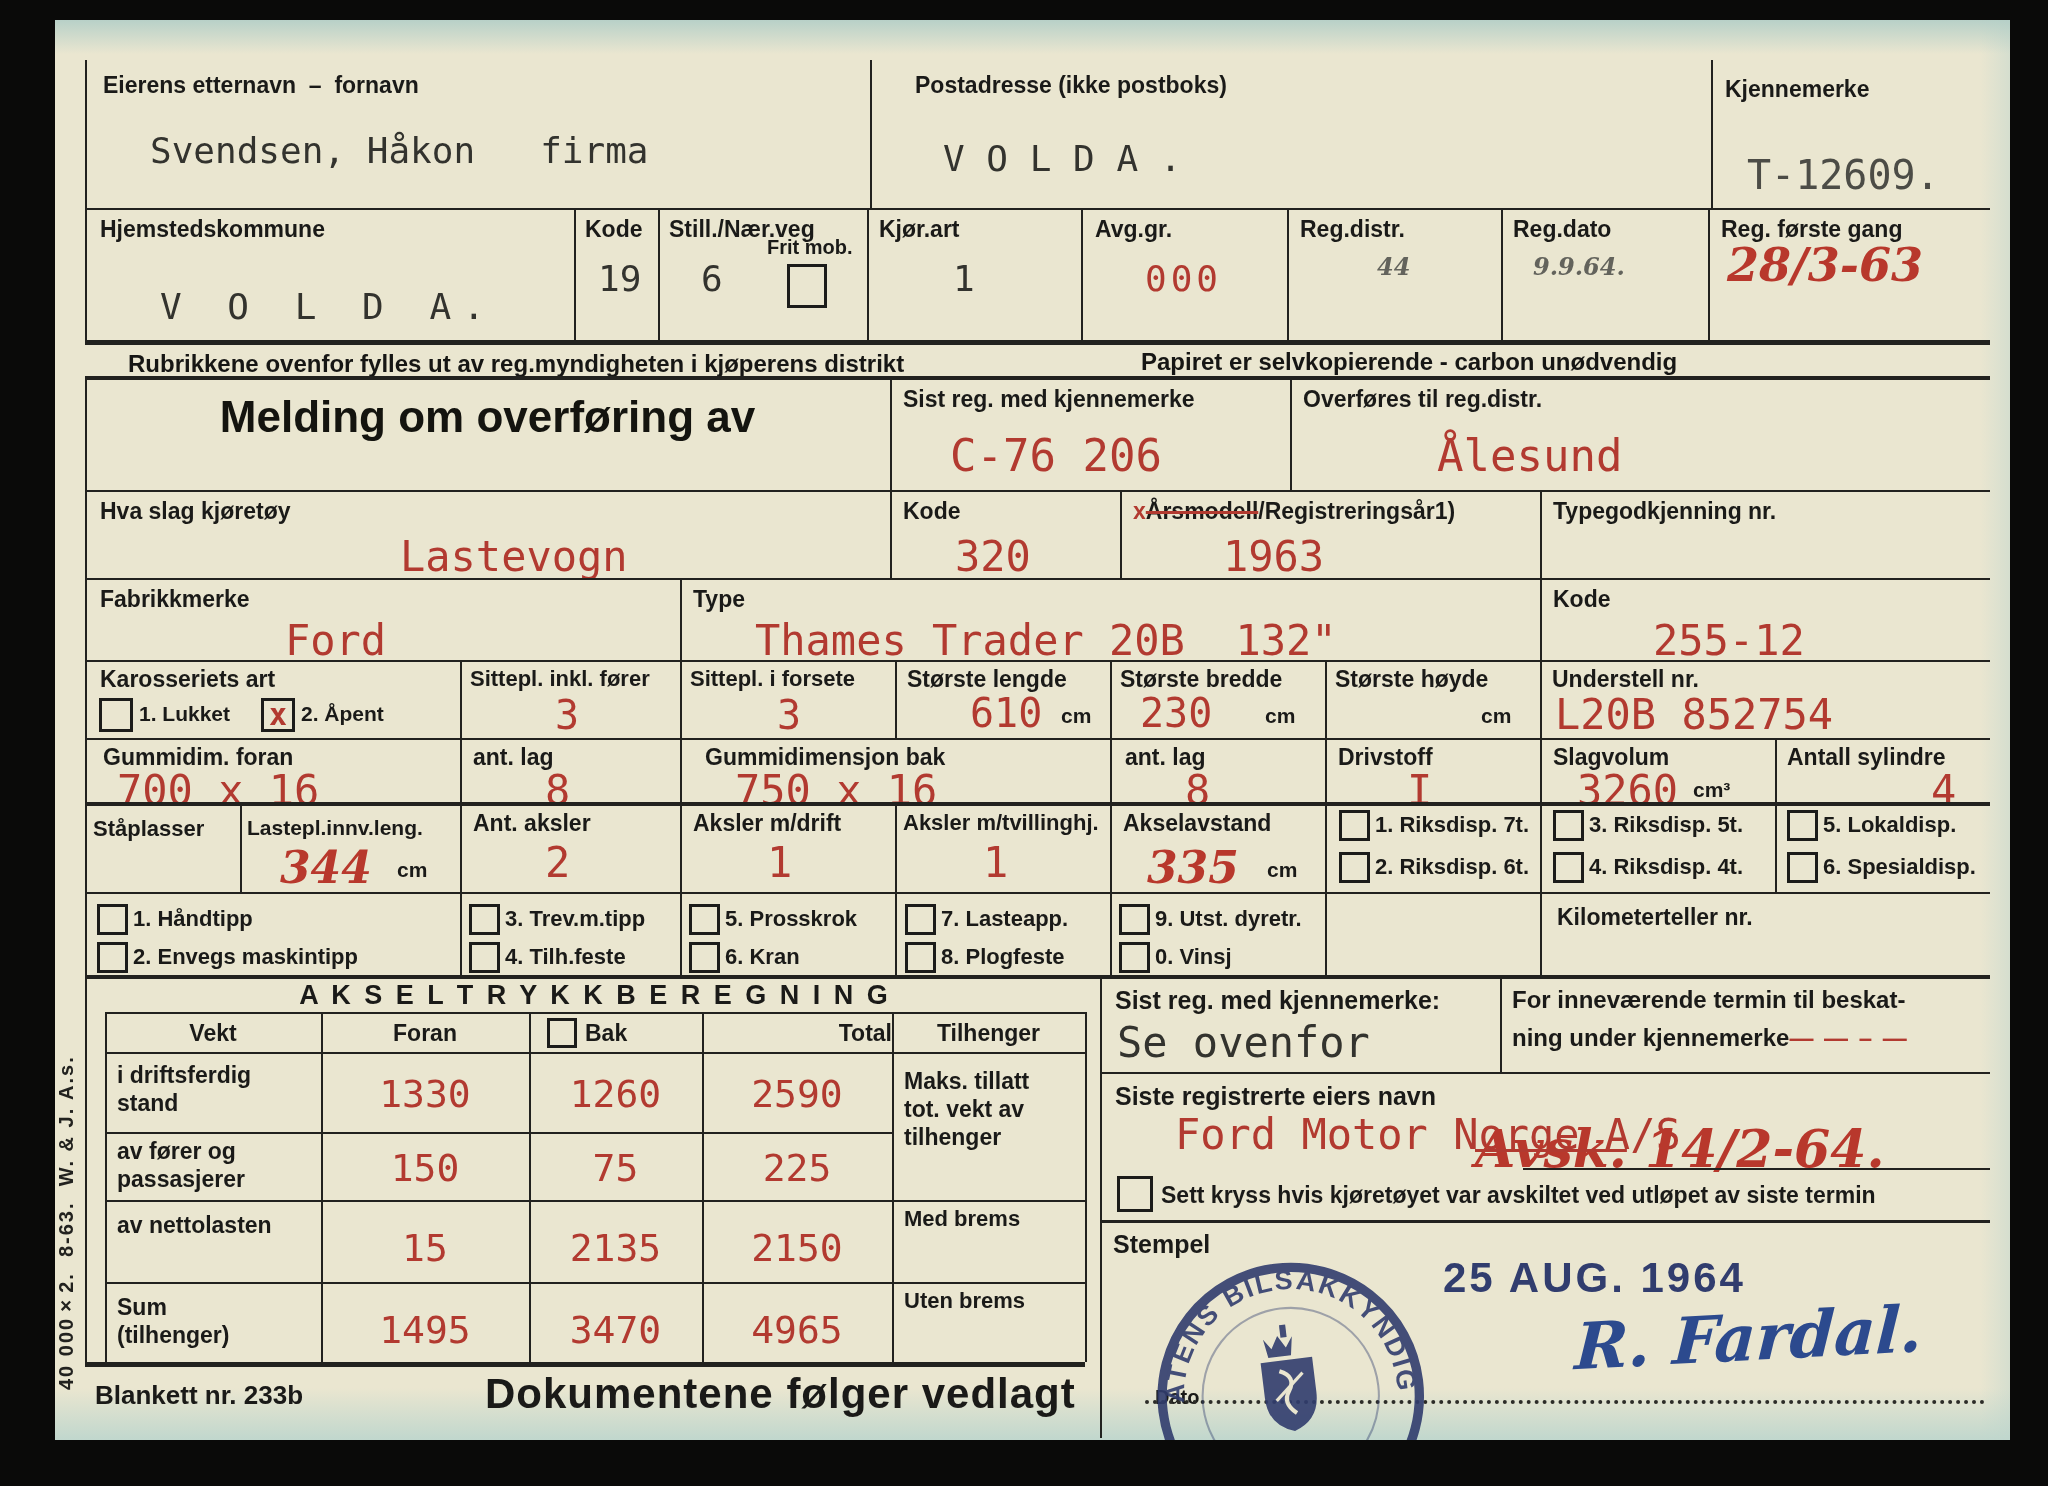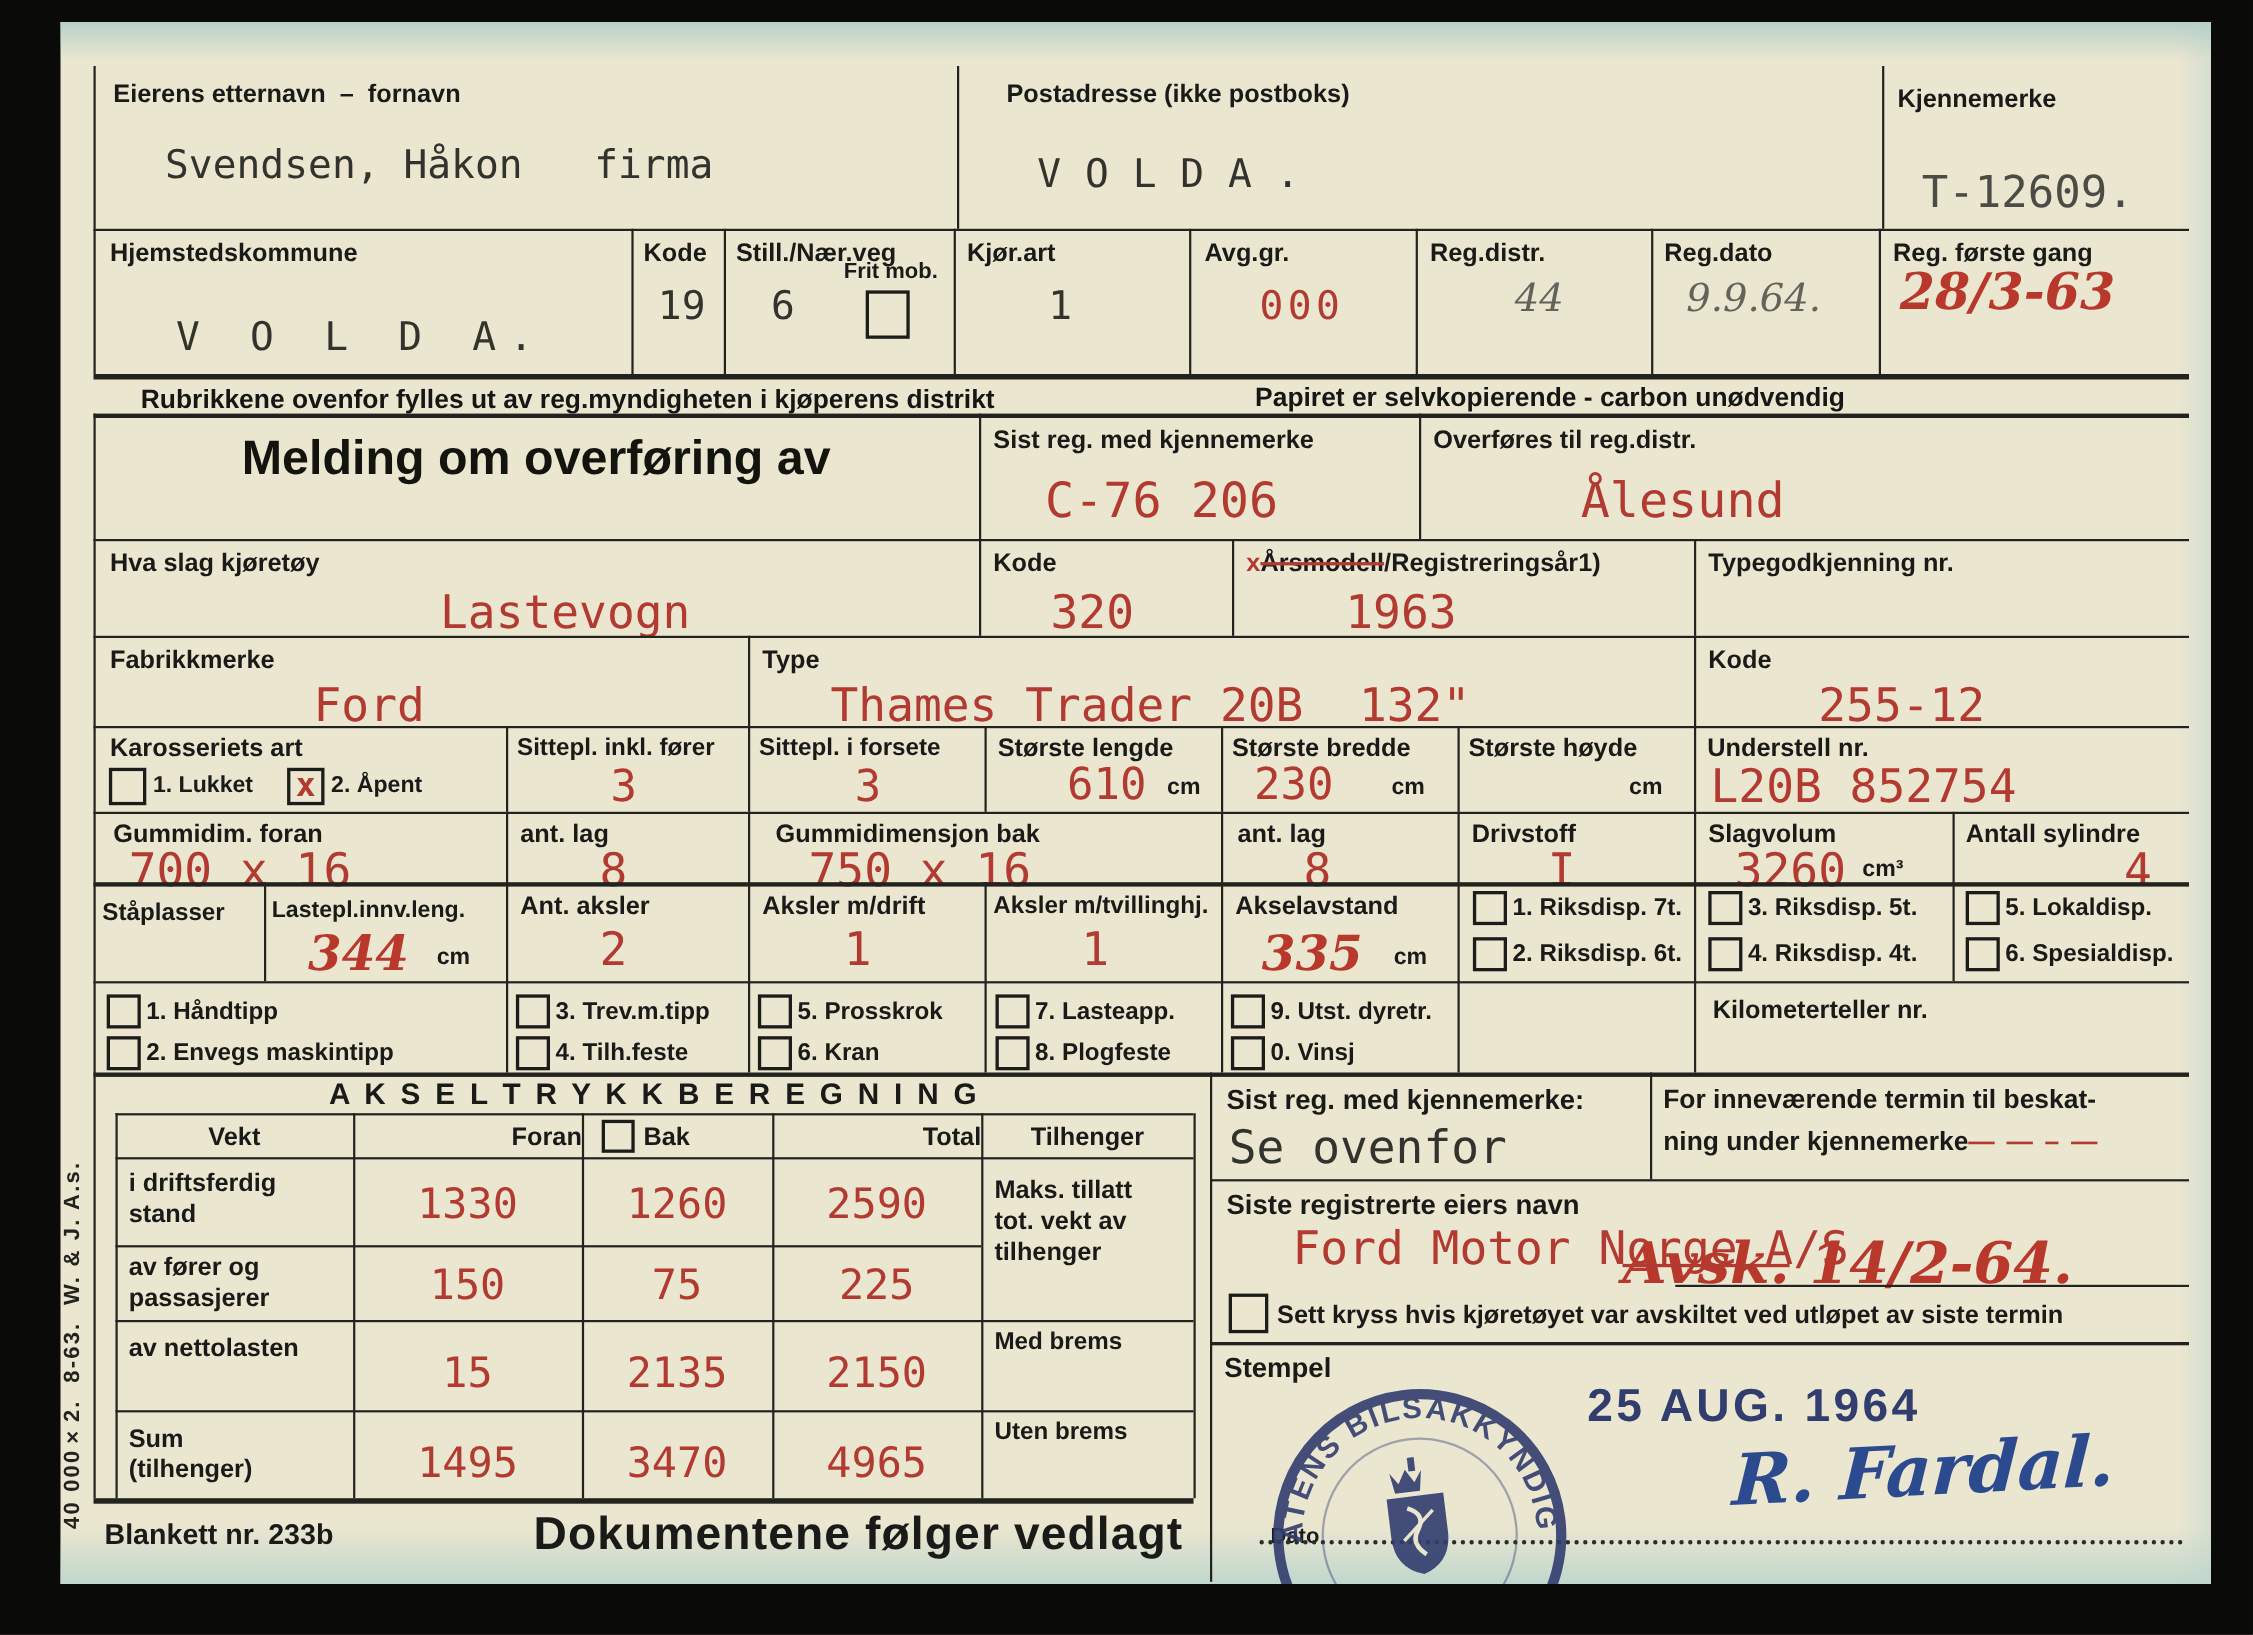--- a/index.html
+++ b/index.html
@@ -14,21 +14,21 @@
   .lbl{position:absolute;font-weight:bold;font-size:23px;color:#1a1a18;white-space:pre;}
   .lbl-sm{position:absolute;font-weight:bold;font-size:21px;color:#1a1a18;white-space:pre;}
   .note{position:absolute;font-weight:bold;font-size:24px;color:#161614;white-space:pre;margin-left:38px;}
   .typed{position:absolute;font-family:"DejaVu Sans Mono","Liberation Mono",monospace;
          font-size:36px;color:#33332e;white-space:pre;}
   .typed.red{color:#b23a30;}
   .typed.gray{color:#4c4c46;}
   .hw{position:absolute;font-family:"DejaVu Serif","Liberation Serif",serif;font-style:italic;
       font-weight:bold;color:#b8382c;white-space:pre;}
   .pencil{position:absolute;font-family:"DejaVu Serif",serif;font-style:italic;
-          font-size:35px;color:#63635c;white-space:pre;}
+          font-size:24px;color:#63635c;white-space:pre;font-weight:bold;}
   .hline{position:absolute;height:2px;background:#22221f;}
   .hline.bold{height:5px;}
   .hline.med{height:4px;}
   .vline{position:absolute;width:2px;background:#22221f;}
   .cb{position:absolute;border:3px solid #1c1c1a;background:transparent;
       display:flex;align-items:center;justify-content:center;}
   .cb .x{font-family:"DejaVu Sans Mono",monospace;font-weight:bold;color:#b23a30;line-height:1;}
   .num{position:absolute;font-family:"DejaVu Sans Mono",monospace;font-size:38px;
        color:#b23a30;text-align:center;white-space:pre;}
   .title-big{position:absolute;font-weight:bold;font-size:44px;color:#14140f;text-align:center;}
@@ -252,21 +252,21 @@
   <div class="hline" style="left:50px;top:1180px;width:980px"></div>
   <div class="hline" style="left:50px;top:1262px;width:980px"></div>
   <div class="vline" style="left:50px;top:992px;height:350px"></div>
   <div class="vline" style="left:266px;top:992px;height:350px"></div>
   <div class="vline" style="left:474px;top:992px;height:350px"></div>
   <div class="vline" style="left:647px;top:992px;height:350px"></div>
   <div class="vline" style="left:837px;top:992px;height:350px"></div>
   <div class="vline" style="left:1030px;top:992px;height:350px"></div>
 
   <div class="lbl" style="left:50px;top:1000px;width:216px;text-align:center">Vekt</div>
-  <div class="lbl" style="left:266px;top:1000px;width:208px;text-align:right">Foran</div>
+  <div class="lbl" style="left:266px;top:1000px;width:208px;text-align:center">Foran</div>
   <div class="cb" style="left:492px;top:998px;width:24px;height:24px"></div>
   <div class="lbl" style="left:530px;top:1000px">Bak</div>
   <div class="lbl" style="left:647px;top:1000px;width:190px;text-align:right">Total</div>
   <div class="lbl" style="left:837px;top:1000px;width:193px;text-align:center">Tilhenger</div>
 
   <div class="lbl" style="left:62px;top:1042px">i driftsferdig</div>
   <div class="lbl" style="left:62px;top:1070px">stand</div>
   <div class="num" style="left:266px;top:1052px;width:208px">1330</div>
   <div class="num" style="left:474px;top:1052px;width:173px">1260</div>
   <div class="num" style="left:647px;top:1052px;width:190px">2590</div>

